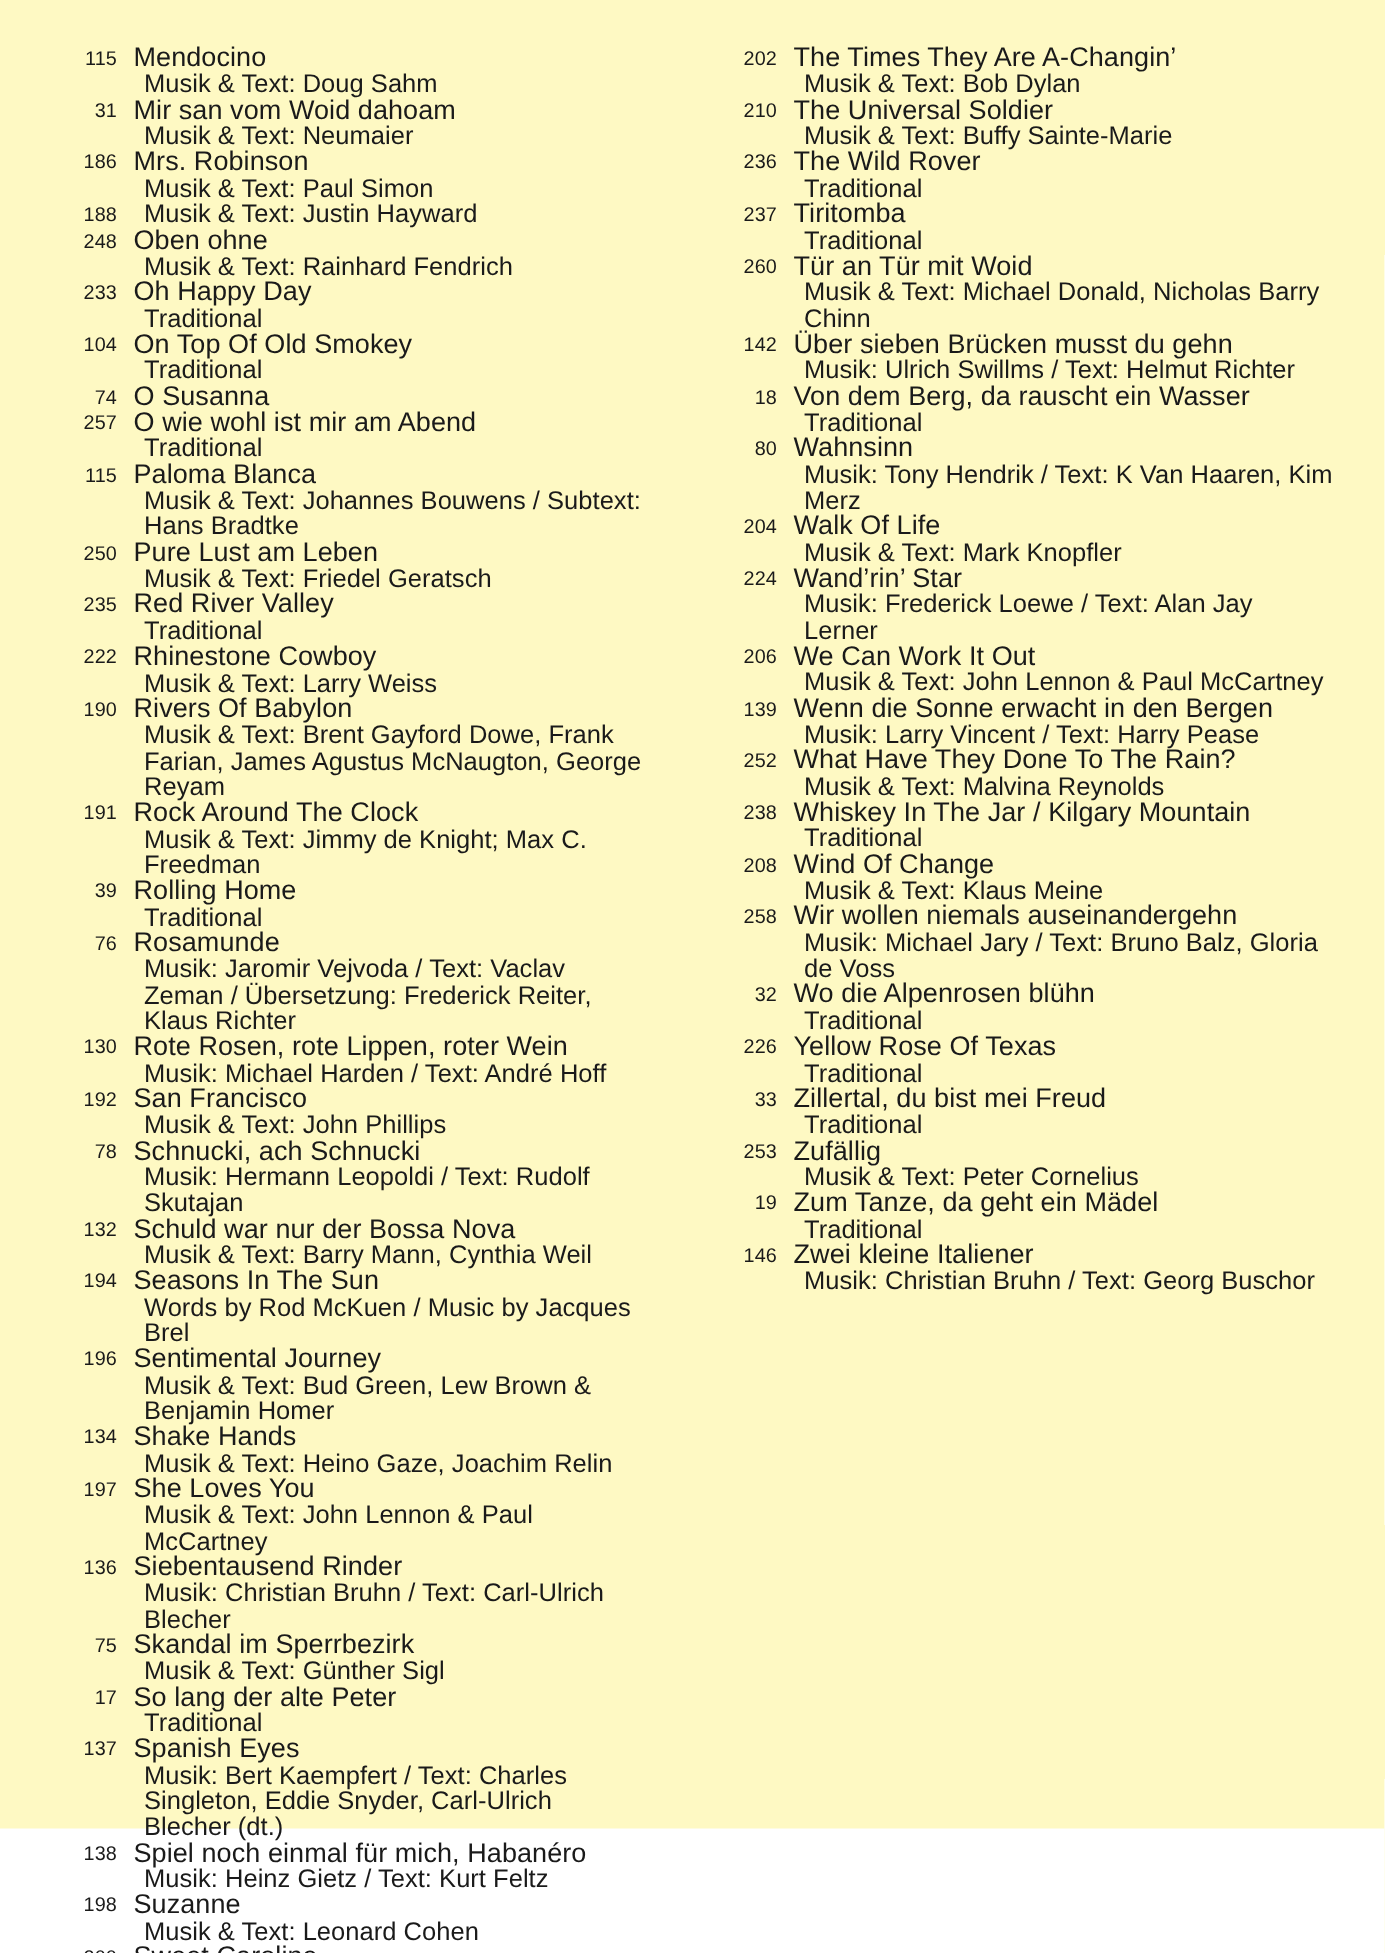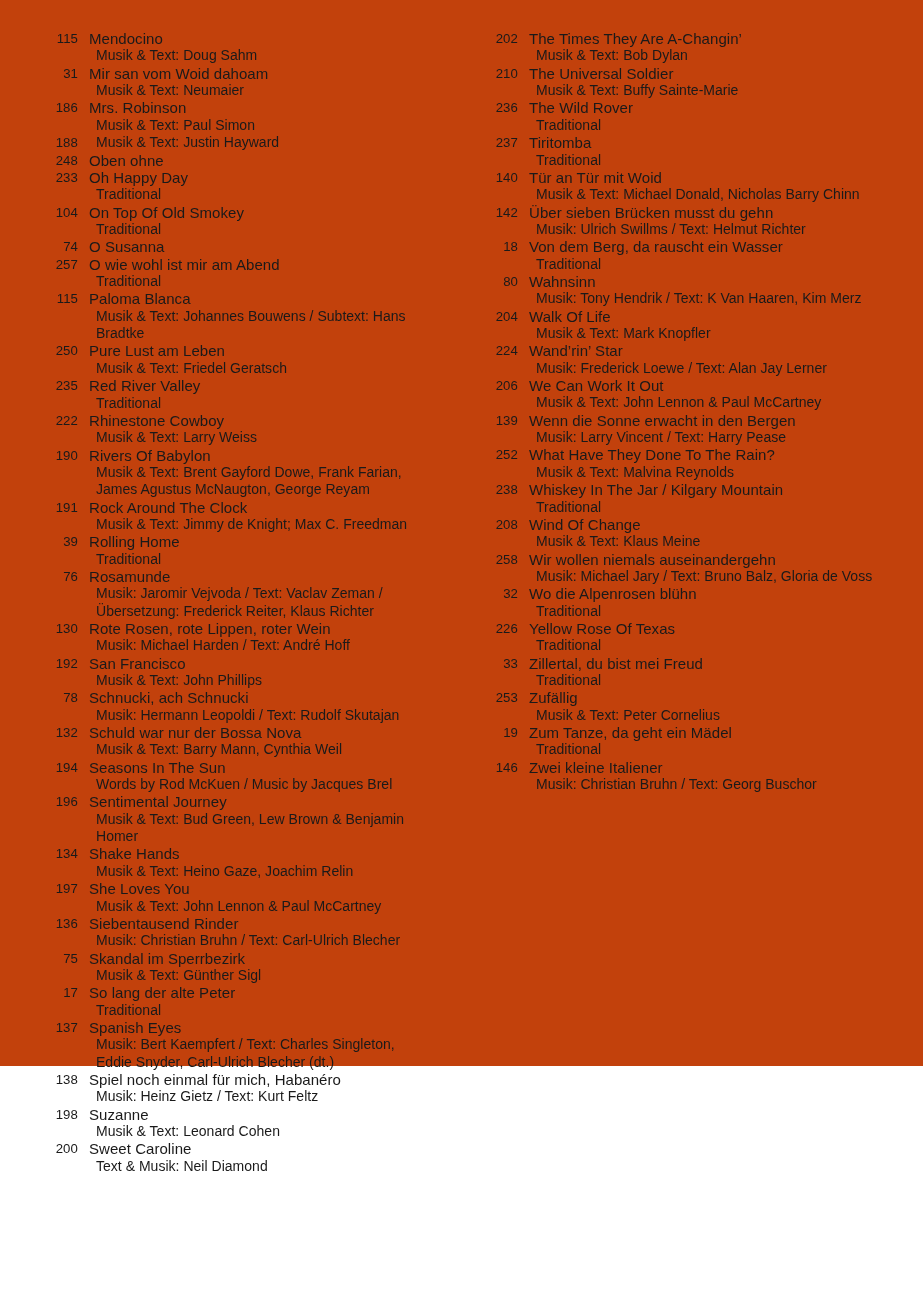--- a/index.html
+++ b/index.html
@@ -14,22 +14,22 @@
     position: relative;
     font-family: "Liberation Sans", sans-serif;
     color: #1a1a1a;
     overflow: hidden;
   }
 
   #page {
     position: absolute;
     left: 0; top: 0;
     width: 923px;
-    height: 1066px;
-    background: #c2410c;
+    height: 1219px;
+    background: #fef9c3;
   }
 
   .columns {
     position: absolute;
     left: 0;
     top: 30px;
     width: 923px;
     display: flex;
     flex-direction: row;
     align-items: flex-start;
@@ -58,29 +58,29 @@
     color: #1a1a1a;
     padding-top: 0px;
   }
 
   .entry-body {
     padding-left: 11px;
     flex: 1;
   }
 
   .entry-title {
-    font-size: 15px;
+    font-size: 18px;
     line-height: 17.4px;
     letter-spacing: 0.05px;
     color: #1a1a1a;
     white-space: nowrap;
   }
 
   .entry-credit {
-    font-size: 14px;
+    font-size: 17px;
     line-height: 17.3px;
     letter-spacing: 0.02px;
     color: #1a1a1a;
     padding-left: 7px;
     max-width: 340px;
   }
   .column.right .entry-credit { max-width: 360px; }
 </style>
 </head>
 <body>
@@ -113,20 +113,21 @@
         <div class="entry">
           <div class="entry-number">188</div>
           <div class="entry-body">
             <div class="entry-credit">Musik &amp; Text: Justin Hayward</div>
           </div>
         </div>
         <div class="entry">
           <div class="entry-number">248</div>
           <div class="entry-body">
             <div class="entry-title">Oben ohne</div>
+            <div class="entry-credit">Musik &amp; Text: Rainhard Fendrich</div>
           </div>
         </div>
         <div class="entry">
           <div class="entry-number">233</div>
           <div class="entry-body">
             <div class="entry-title">Oh Happy Day</div>
             <div class="entry-credit">Traditional</div>
           </div>
         </div>
         <div class="entry">
@@ -334,21 +335,21 @@
           </div>
         </div>
         <div class="entry">
           <div class="entry-number">237</div>
           <div class="entry-body">
             <div class="entry-title">Tiritomba</div>
             <div class="entry-credit">Traditional</div>
           </div>
         </div>
         <div class="entry">
-          <div class="entry-number">140</div>
+          <div class="entry-number">260</div>
           <div class="entry-body">
             <div class="entry-title">Tür an Tür mit Woid</div>
             <div class="entry-credit">Musik &amp; Text: Michael Donald, Nicholas Barry Chinn</div>
           </div>
         </div>
         <div class="entry">
           <div class="entry-number">142</div>
           <div class="entry-body">
             <div class="entry-title">Über sieben Brücken musst du gehn</div>
             <div class="entry-credit">Musik: Ulrich Swillms / Text: Helmut Richter</div>

